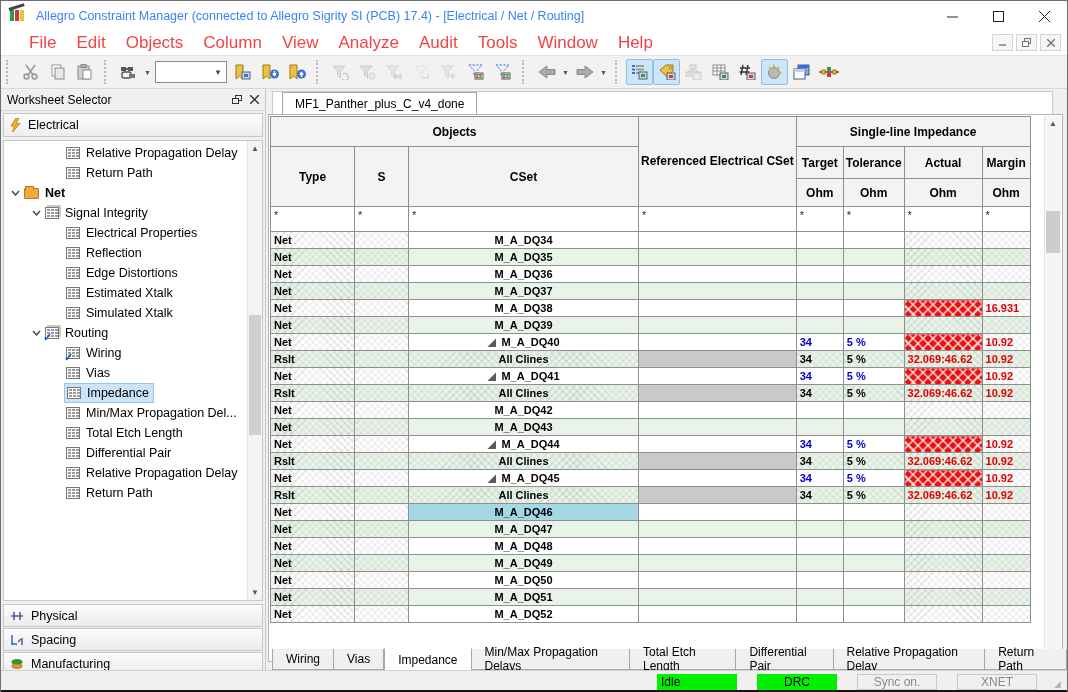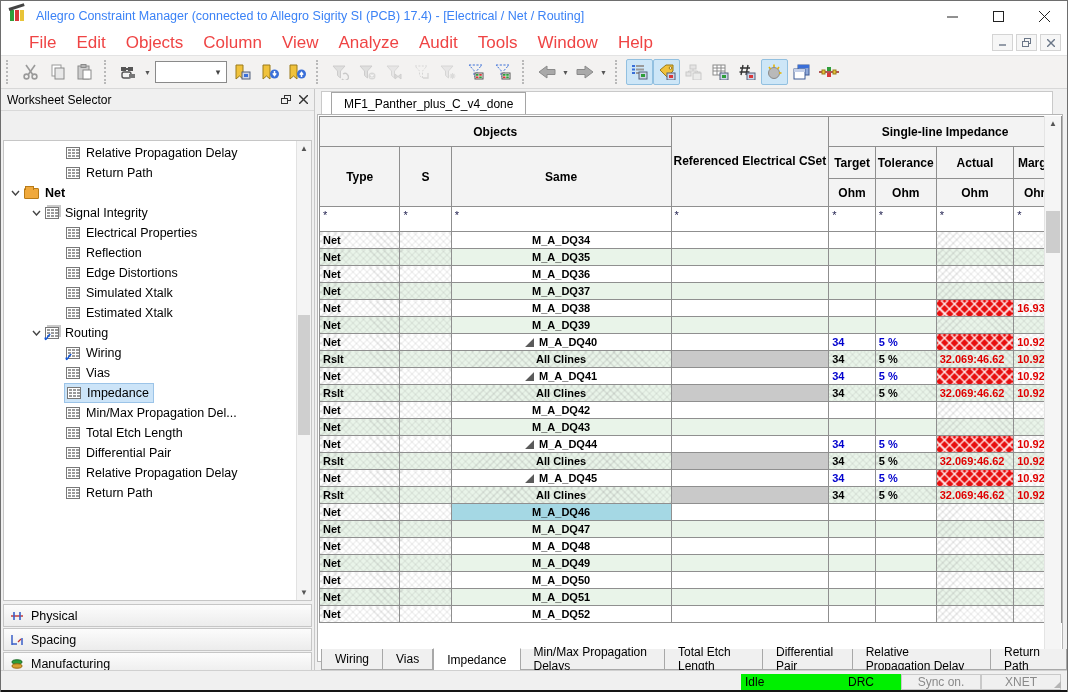--- a/index.html
+++ b/index.html
@@ -38,21 +38,21 @@
   .tb-btn.active { background:#cde6f7; border-color:#92c0e0; }
   .tb-btn.disabled { opacity:.45; }
   .tb-dd { width:11px; height:26px; display:flex; align-items:center; justify-content:center; color:#555; font-size:8px; }
   .tb-combo { width:72px; height:22px; background:#fff; border:1px solid #8a8a8a; display:flex; align-items:center; margin:0 2px; }
   .tb-combo .arrow { margin-left:auto; width:16px; text-align:center; color:#444; font-size:9px; }
 
   
   .main { position:absolute; top:88px; left:0; right:0; bottom:22px; display:flex; }
 
   
-  .sidebar { width:314px; background:#f0f0f0; border-right:1px solid #c8c8c8; position:relative; }
+  .sidebar { width:265px; background:#f0f0f0; border-right:1px solid #c8c8c8; position:relative; }
   .panel-header { height:22px; display:flex; align-items:center; padding:0 6px; font-size:12px; color:#000;
     border-bottom:1px solid #d9d9d9; }
   .panel-header .ph-icons { margin-left:auto; display:flex; gap:8px; color:#333; }
   .section-bar { height:24px; margin:2px 2px 0 2px; background:linear-gradient(#fcfcfc,#eeeeee);
     border:1px solid #c6c6c6; display:flex; align-items:center; padding:0 6px; font-size:12.5px; gap:7px; }
   .tree-wrap { position:absolute; top:51px; left:2px; right:2px; height:461px; background:#fff;
     border:1px solid #c6c6c6; overflow:hidden; }
   .tree { position:absolute; top:0; left:0; right:16px; bottom:0; padding-top:2px; }
   .tree-row { height:20px; display:flex; align-items:center; font-size:12.5px; color:#000; white-space:nowrap; }
   .tree-row .chev { width:14px; display:flex; justify-content:center; flex:0 0 auto; }
@@ -118,21 +118,21 @@
   
   .bottom-tabs { position:absolute; left:6px; right:0; top:560px; height:24px; display:flex; align-items:flex-start; }
   .btab { height:21px; padding:0 13px; display:flex; align-items:center; font-size:12px; color:#000;
     background:#f0f0f0; border:1px solid #a8a8a8; border-left:none; border-top:none; margin-top:0; }
   .btab:first-child { border-left:1px solid #a8a8a8; }
   .btab.active { background:#fff; border-top:1px solid #fff; height:23px; font-size:12px; position:relative; top:-1px;
     border-left:1px solid #a8a8a8; }
 
   
   .statusbar { position:absolute; left:0; right:0; bottom:0; height:22px; background:#f0f0f0;
-    border-top:1px solid #d0d0d0; display:flex; align-items:center; justify-content:flex-end; padding-right:6px; gap:0; }
+    border-top:1px solid #d0d0d0; display:flex; align-items:center; justify-content:flex-end; padding-right:30px; gap:20px; }
   .sb-box { width:80px; height:16px; font-size:12px; display:flex; align-items:center; }
   .sb-green { background:#00f000; color:#000; }
   .sb-left { padding-left:4px; }
   .sb-center { justify-content:center; }
   .sb-plain { border:1px solid #c9c9c9; color:#8a8a8a; justify-content:center; background:#f0f0f0; }
   .sb-grip { position:absolute; right:3px; bottom:3px; width:10px; height:10px; color:#b5b5b5; font-size:9px; }
   .win-bottom { position:absolute; left:0; right:0; bottom:-1px; height:3px; background:#151515; }
 
   svg { display:block; }
 </style>
@@ -475,20 +475,28 @@
               </svg>
             </span>
           <span>
               <svg width="9" height="9">
                 <line x1="0" y1="0" x2="9" y2="9" stroke="#333" stroke-width="1.4"></line>
                 <line x1="9" y1="0" x2="0" y2="9" stroke="#333" stroke-width="1.4"></line>
               </svg>
             </span>
         </span>
       </div>
+      <div class="section-bar">
+        <span>
+            <svg width="11" height="14" viewBox="0 0 11 14">
+              <polygon points="6,0 1,8 4.4,8 2.6,14 10,5.4 6.2,5.4 9,0" fill="#f2b02e" stroke="#b97b17" stroke-width="0.8"></polygon>
+            </svg>
+          </span>
+        <span>Electrical</span>
+      </div>
       <div class="tree-wrap">
         <div class="tree" id="tree">
             <div class="tree-row" style="padding-left: 46px;">
               <span class="chev"></span>
               <span class="tree-sel-wrap">
                 <span class="ws-icon"></span>
                 <span>Relative Propagation Delay</span>
               </span>
             </div>
             <div class="tree-row" style="padding-left: 46px;">
@@ -538,28 +546,28 @@
               <span class="chev"></span>
               <span class="tree-sel-wrap">
                 <span class="ws-icon"></span>
                 <span>Edge Distortions</span>
               </span>
             </div>
             <div class="tree-row" style="padding-left: 46px;">
               <span class="chev"></span>
               <span class="tree-sel-wrap">
                 <span class="ws-icon"></span>
+                <span>Estimated Xtalk</span>
+              </span>
+            </div>
+            <div class="tree-row" style="padding-left: 46px;">
+              <span class="chev"></span>
+              <span class="tree-sel-wrap">
+                <span class="ws-icon"></span>
                 <span>Simulated Xtalk</span>
-              </span>
-            </div>
-            <div class="tree-row" style="padding-left: 46px;">
-              <span class="chev"></span>
-              <span class="tree-sel-wrap">
-                <span class="ws-icon"></span>
-                <span>Estimated Xtalk</span>
               </span>
             </div>
             <div class="tree-row" style="padding-left: 25px;">
               <span class="chev">
                 <svg width="9" height="6">
                   <polyline points="1,1 4.5,5 8,1" fill="none" stroke="#444" stroke-width="1.4"></polyline>
                 </svg>
               </span>
               <span class="tree-sel-wrap">
                 <span class="ws-icon ws-stack">
@@ -683,21 +691,21 @@
           </colgroup>
           <thead>
             <tr>
               <th class="group-h" colspan="3">Objects</th>
               <th class="cset-h" rowspan="3">Referenced Electrical CSet</th>
               <th class="group-h" colspan="4">Single-line Impedance</th>
             </tr>
             <tr>
               <th class="col-h" rowspan="2">Type</th>
               <th class="col-h" rowspan="2">S</th>
-              <th class="col-h" rowspan="2">Same</th>
+              <th class="col-h" rowspan="2">CSet</th>
               <th class="col-h">Target</th>
               <th class="col-h tol-clip">Tolerance</th>
               <th class="col-h">Actual</th>
               <th class="col-h">Margin</th>
             </tr>
             <tr>
               <th class="unit-h">Ohm</th>
               <th class="unit-h unit-pressed">Ohm</th>
               <th class="unit-h">Ohm</th>
               <th class="unit-h">Ohm</th>

